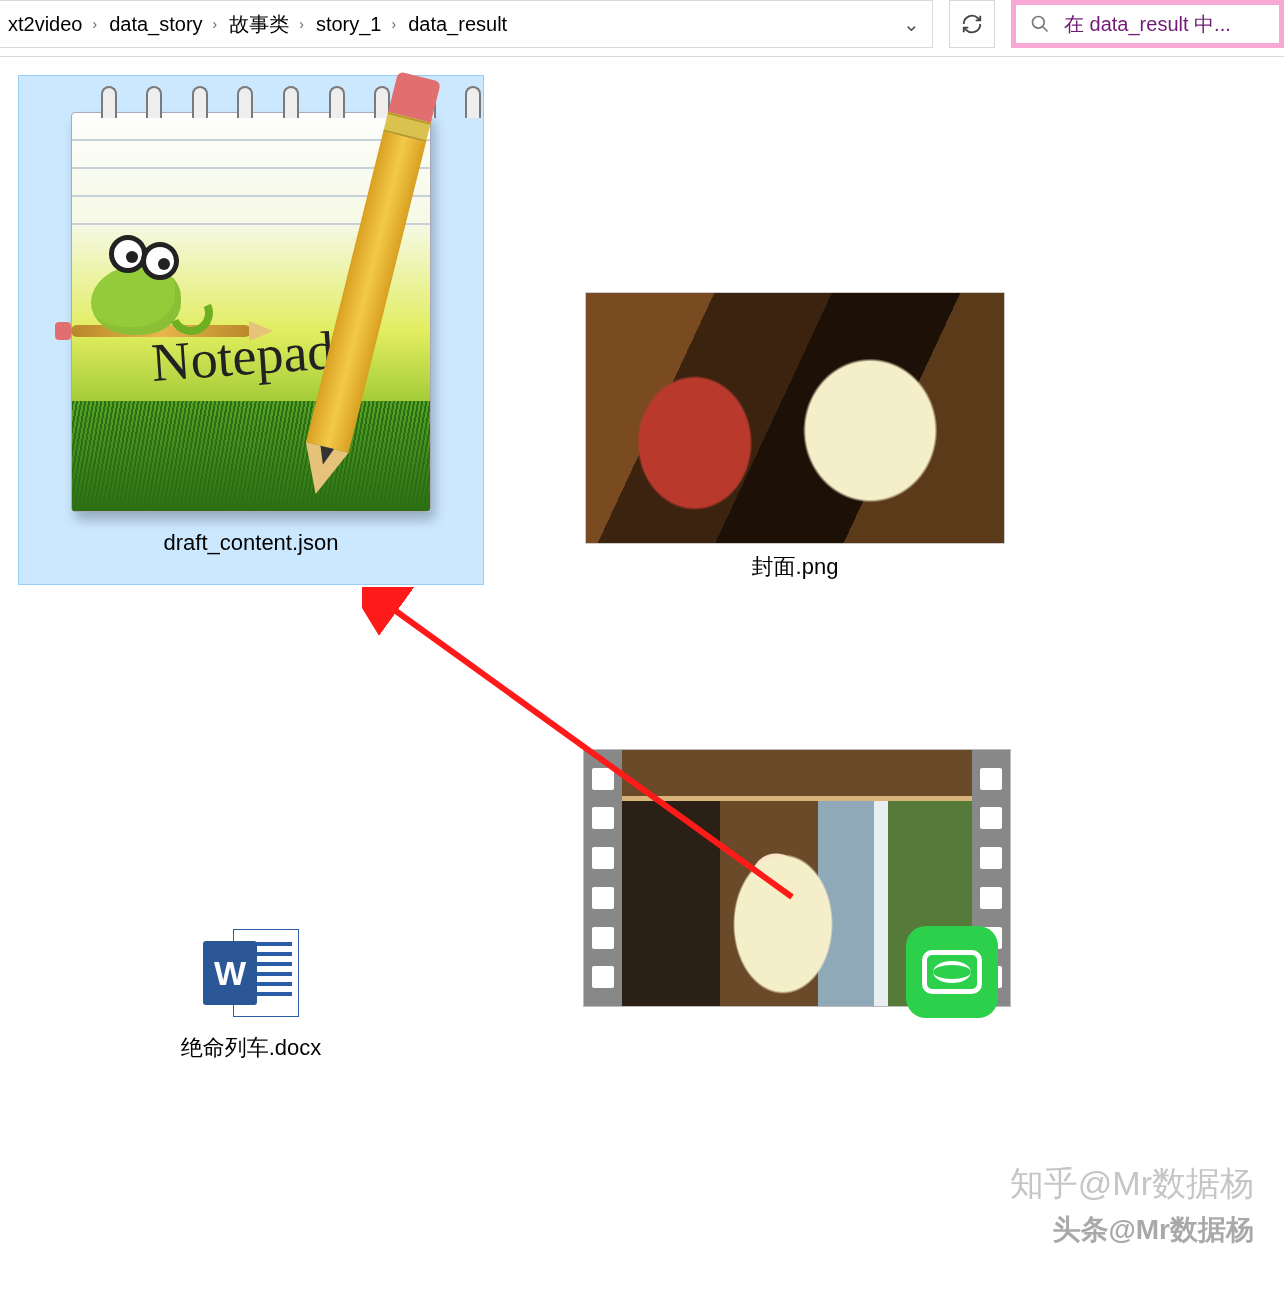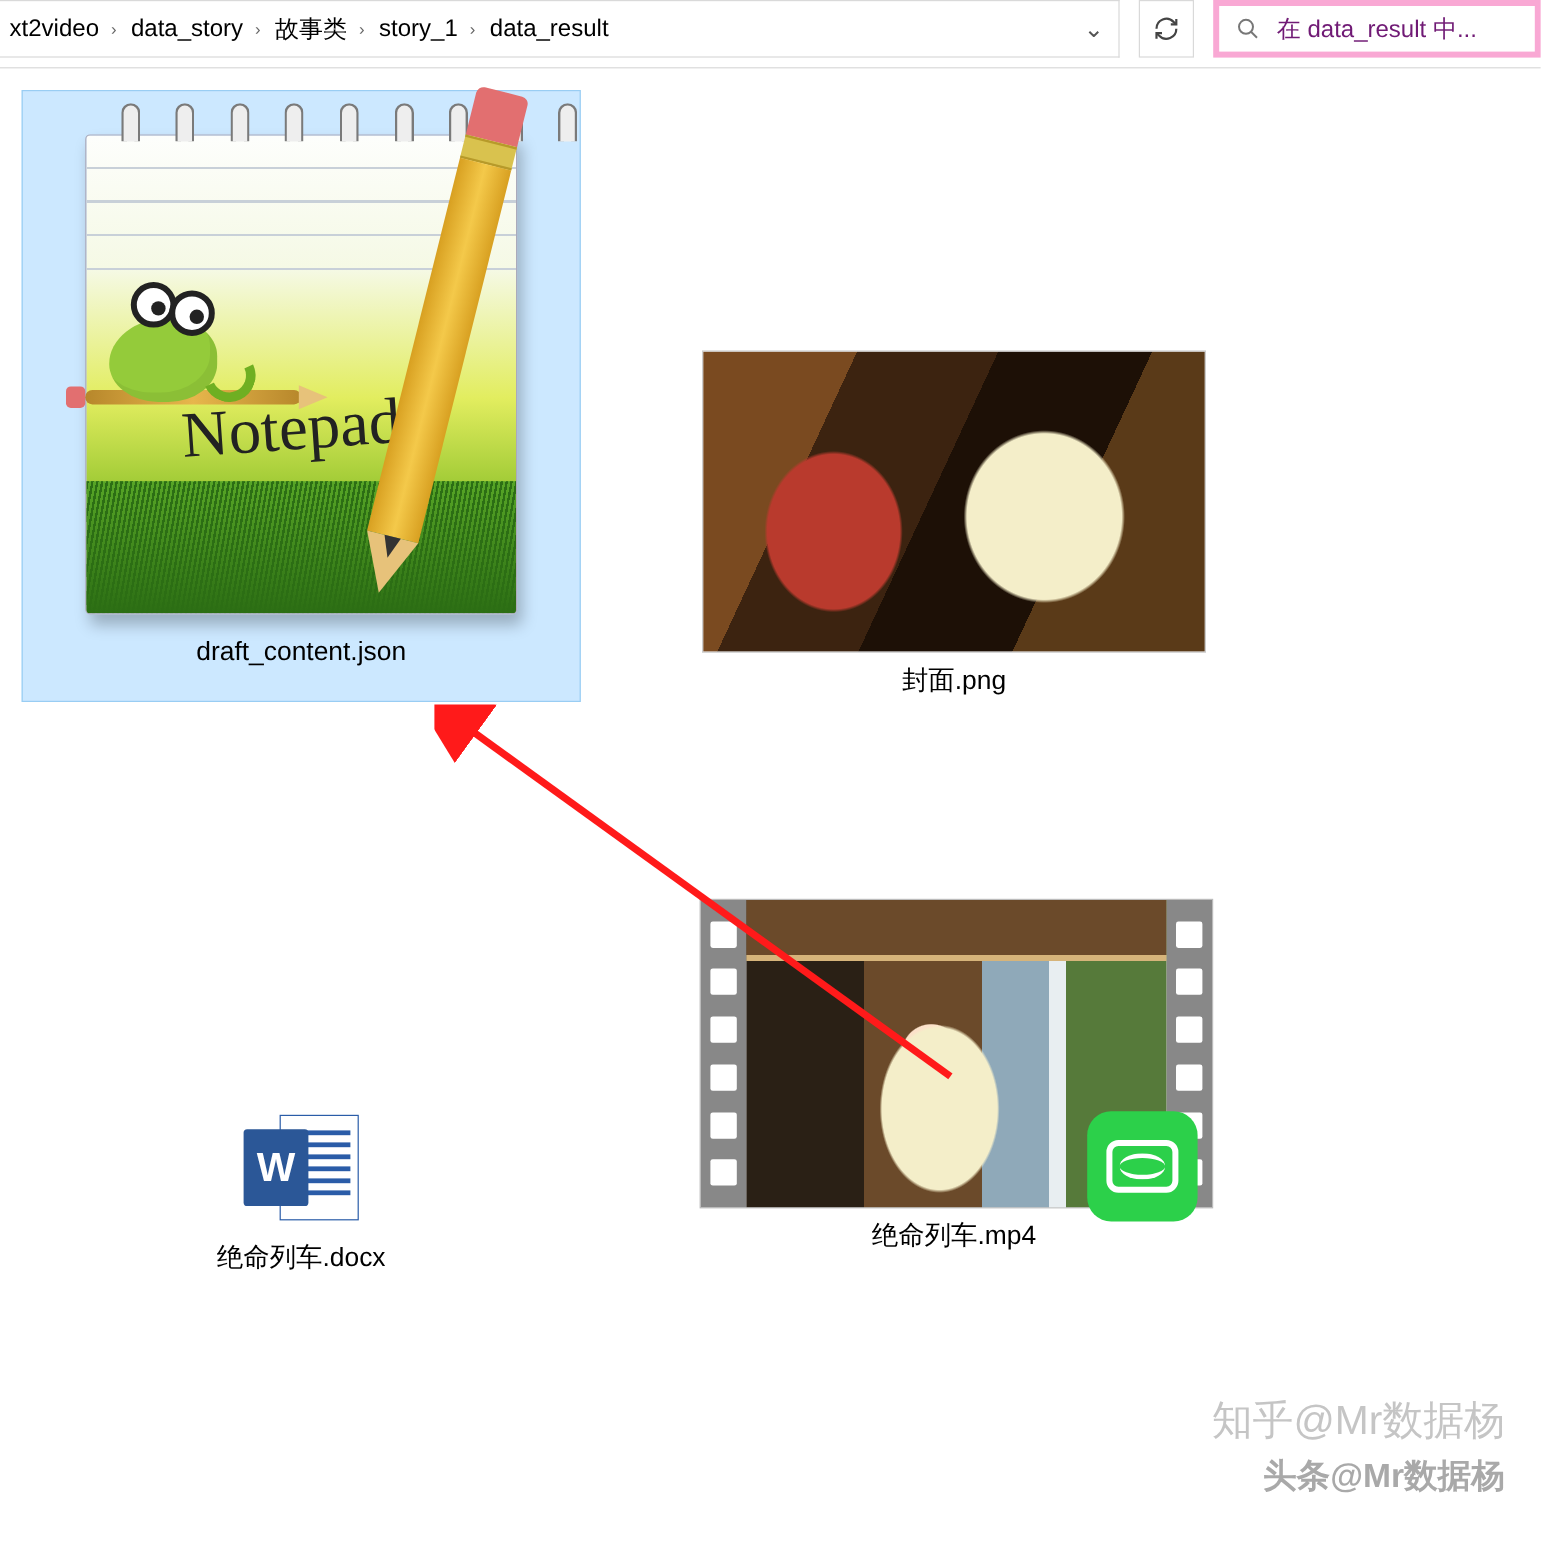--- a/index.html
+++ b/index.html
@@ -320,21 +320,20 @@
       </div>
       <div class="film-strip">
         <span></span>
           <span></span>
           <span></span>
           <span></span>
           <span></span>
           <span></span>
       </div>
     </div>
-    <div class="file-label">绝命列车.mp4</div>
   </div>
 
   <svg class="arrow" viewBox="0 0 460 330">
     <defs>
       <marker id="ah" markerWidth="14" markerHeight="14" refX="3" refY="5" orient="auto">
         <path d="M0,0 L12,5 L0,10 Z" fill="#ff1a1a"></path>
       </marker>
     </defs>
     <line x1="430" y1="310" x2="20" y2="14" stroke="#ff1a1a" stroke-width="6" marker-end="url(#ah)"></line>
   </svg>

